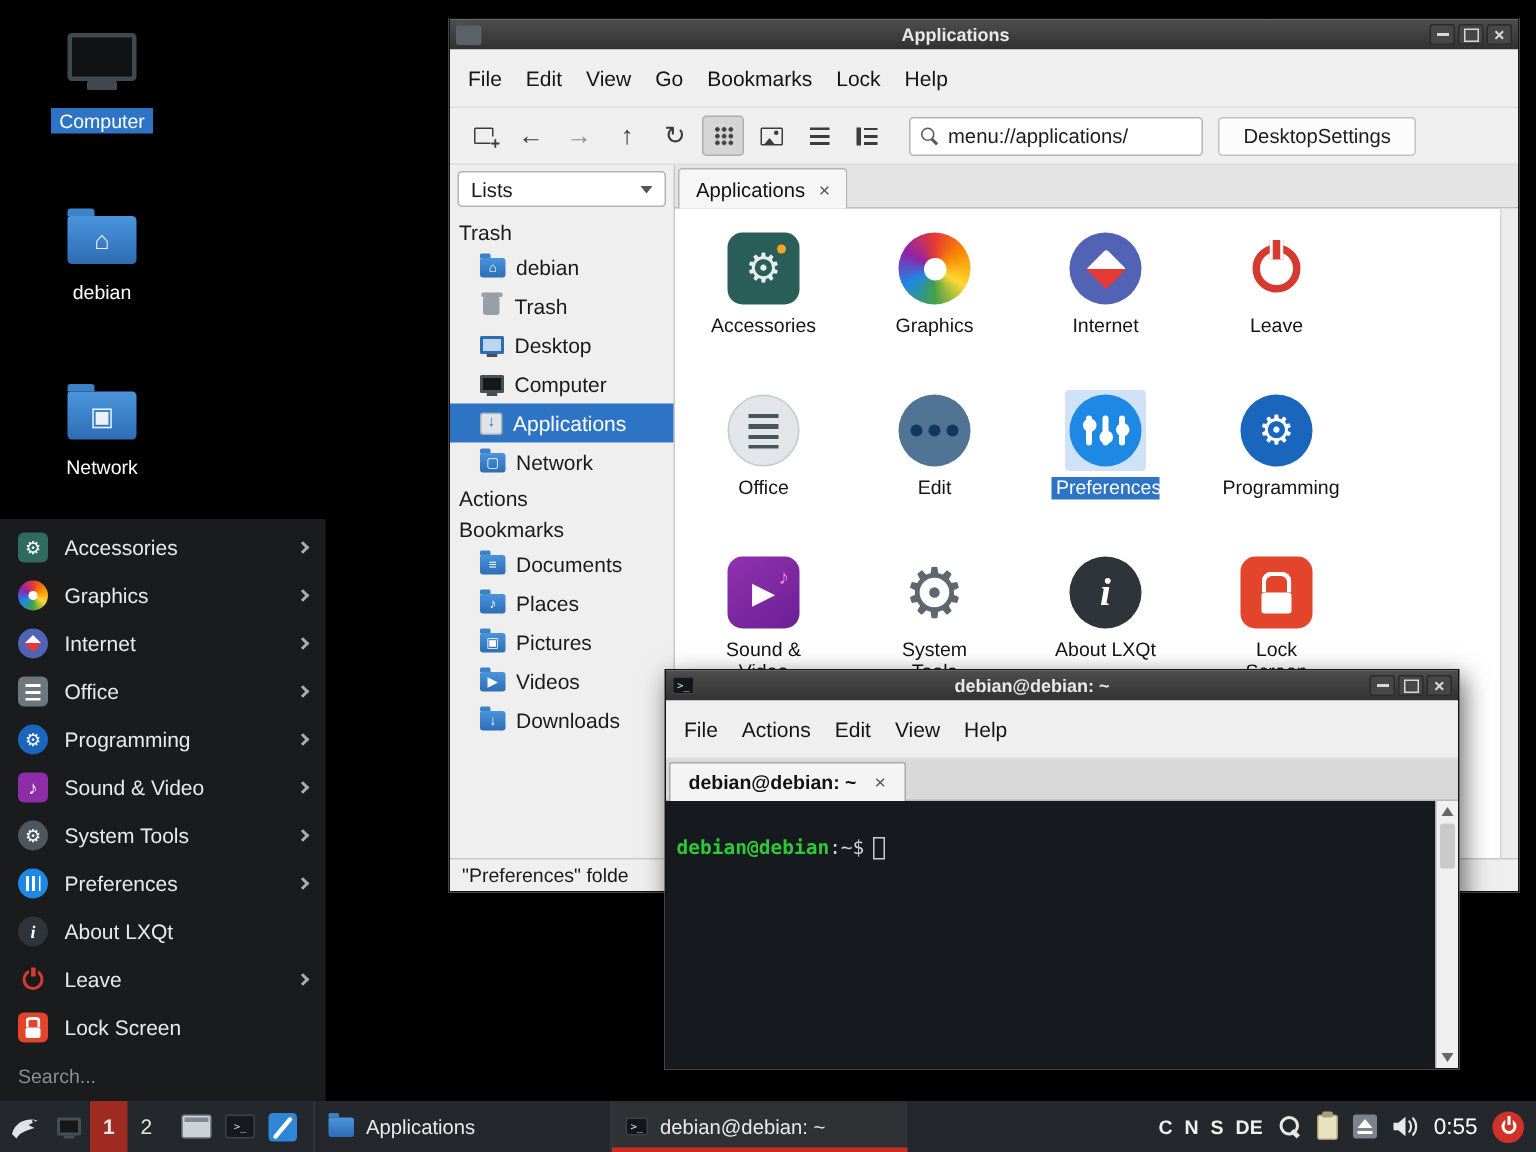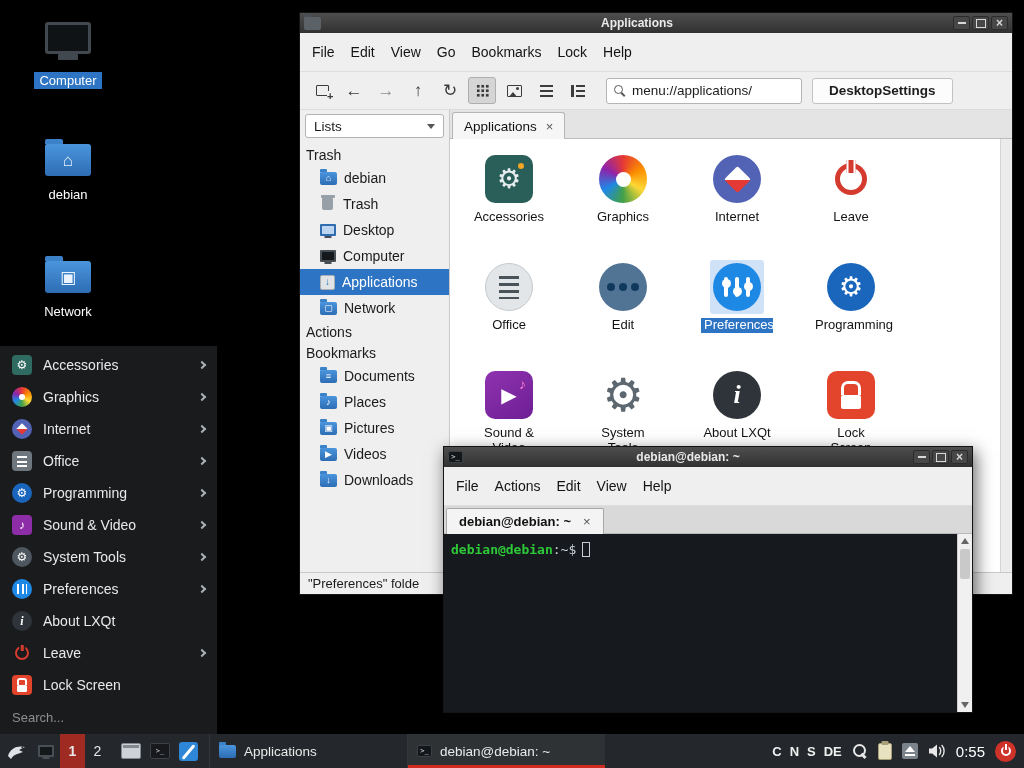--- a/index.html
+++ b/index.html
@@ -41,21 +41,21 @@
   .i-img { width:15px; height:12px; border:1.5px solid #3c3c3c; border-radius:1px; position:relative; overflow:hidden; }
   .i-img::before { content:""; position:absolute; top:1px; right:2px; width:3px; height:3px; border-radius:50%; background:#3c3c3c; }
   .i-img::after { content:""; position:absolute; left:0; bottom:-2px; border-left:5px solid transparent; border-right:5px solid transparent; border-bottom:6px solid #3c3c3c; }
   .i-lines { width:13px; height:12px; background:repeating-linear-gradient(#3c3c3c 0 2px, transparent 2px 5px); }
   .i-lines2 { width:14px; height:12px; border-left:3px solid #3c3c3c; background:repeating-linear-gradient(#3c3c3c 0 2px, transparent 2px 5px); padding-left:2px; background-clip:content-box; }
   .pathbar { flex:none; width:196px; height:26px; background:#fff; border:1px solid #b4b4b4; border-radius:3px; display:flex; align-items:center; padding:0 7px; gap:6px; margin-left:10px; }
   .pathbar input { border:none; outline:none; font-size:13.5px; color:#1c1c1c; width:100%; background:transparent; font-family:inherit; }
   .mini-mag { width:12px; height:12px; position:relative; flex:none; }
   .mini-mag::before { content:""; position:absolute; top:0; left:0; width:7px; height:7px; border:1.8px solid #5a5a5a; border-radius:50%; }
   .mini-mag::after { content:""; position:absolute; width:2px; height:5px; background:#5a5a5a; left:7.5px; top:7px; transform:rotate(-45deg); }
-  .crumb-btn { height:26px; padding:0 16px; background:#fcfcfc; border:1px solid #c2c2c2; border-radius:3px; font-size:13.5px; color:#1c1c1c; display:flex; align-items:center; margin-left:6px; font-family:inherit;font-weight:bold; }
+  .crumb-btn { height:26px; padding:0 16px; background:#fcfcfc; border:1px solid #c2c2c2; border-radius:3px; font-size:13.5px; color:#1c1c1c; display:flex; align-items:center; margin-left:6px; font-family:inherit; }
 
   .fm-body { flex:1; display:flex; min-height:0; }
   .fm-side { width:150px; background:#efefef; border-right:1px solid #c9c9c9; display:flex; flex-direction:column; font-size:14px; flex:none; }
   .combo { margin:4px 5px 2px 5px; height:24px; background:#fff; border:1px solid #b3b3b3; border-radius:3px; display:flex; align-items:center; padding:0 8px; font-size:13.5px; color:#1a1a1a; }
   .caret { margin-left:auto; width:0; height:0; border-left:4px solid transparent; border-right:4px solid transparent; border-top:5px solid #555; }
   .tree { padding-top:4px; color:#1a1a1a; }
   .t-head { height:21px; display:flex; align-items:center; padding-left:6px; }
   .t-item { height:26px; display:flex; align-items:center; gap:7px; padding-left:20px; }
   .t-item.selected { background:#2d74c4; color:#fff; }
 
@@ -117,21 +117,21 @@
   .gi-about::after { content:"i"; }
   .gi-lock { border-radius:10px; background:#e2452c; flex-direction:column; }
   .gi-lock::before { content:""; width:14px; height:11px; border:3.5px solid #fff; border-bottom:none; border-radius:7px 7px 0 0; }
   .gi-lock::after { content:""; width:20px; height:14px; background:#fff; border-radius:2px; }
 
   
   #term { left:443px; top:446px; width:530px; height:267px; z-index:20; }
   .term-tabbar { height:28px; background:#d9d9d9; border-bottom:1px solid #b9b9b9; display:flex; align-items:flex-end; flex:none; }
   .term-tab { height:26px; margin-left:2px; padding:0 12px; background:#f4f4f4; border:1px solid #a9a9a9; border-bottom:none; border-radius:2px 2px 0 0; display:flex; gap:12px; align-items:center; font-size:13px; font-weight:700; color:#111; position:relative; top:1px; }
   .term-tab .close { color:#555; font-weight:400; }
-  .term-area { flex:1; background:#161a1f; position:relative; font-family:"DejaVu Sans Mono","Liberation Mono",monospace; font-size:13px; padding:8px 22px 6px 7px; min-height:0; }
+  .term-area { flex:1; background:#161a1f; position:relative; font-family:"DejaVu Sans Mono","Liberation Mono",monospace; font-size:13px; padding:24px 22px 6px 7px; min-height:0; }
   .prompt-user { color:#2dc937; font-weight:700; }
   .prompt-rest { color:#ccd2d8; }
   .cursor { display:inline-block; width:8px; height:15px; border:1px solid #c8ced4; margin-left:6px; vertical-align:text-bottom; }
   .term-scroll { position:absolute; top:0; right:0; bottom:0; width:15px; background:#f0f0f0; border-left:1px solid #cfcfcf; }
   .arr { position:absolute; left:50%; transform:translateX(-50%); width:0; height:0; border-left:4px solid transparent; border-right:4px solid transparent; }
   .arr-up { top:4px; border-bottom:6px solid #666; }
   .arr-down { bottom:4px; border-top:6px solid #666; }
   .term-thumb { position:absolute; top:15px; left:2px; width:10px; height:30px; background:#c9c9c9; border-radius:2px; }
   .term16 { width:15px; height:12px; background:#14171a; border:1px solid #3c4145; border-radius:2px; color:#dfe3e6; font-size:7px; display:flex; align-items:center; justify-content:center; font-family:"DejaVu Sans Mono",monospace; flex:none; }
   .term16::after { content:">_"; line-height:1; }

